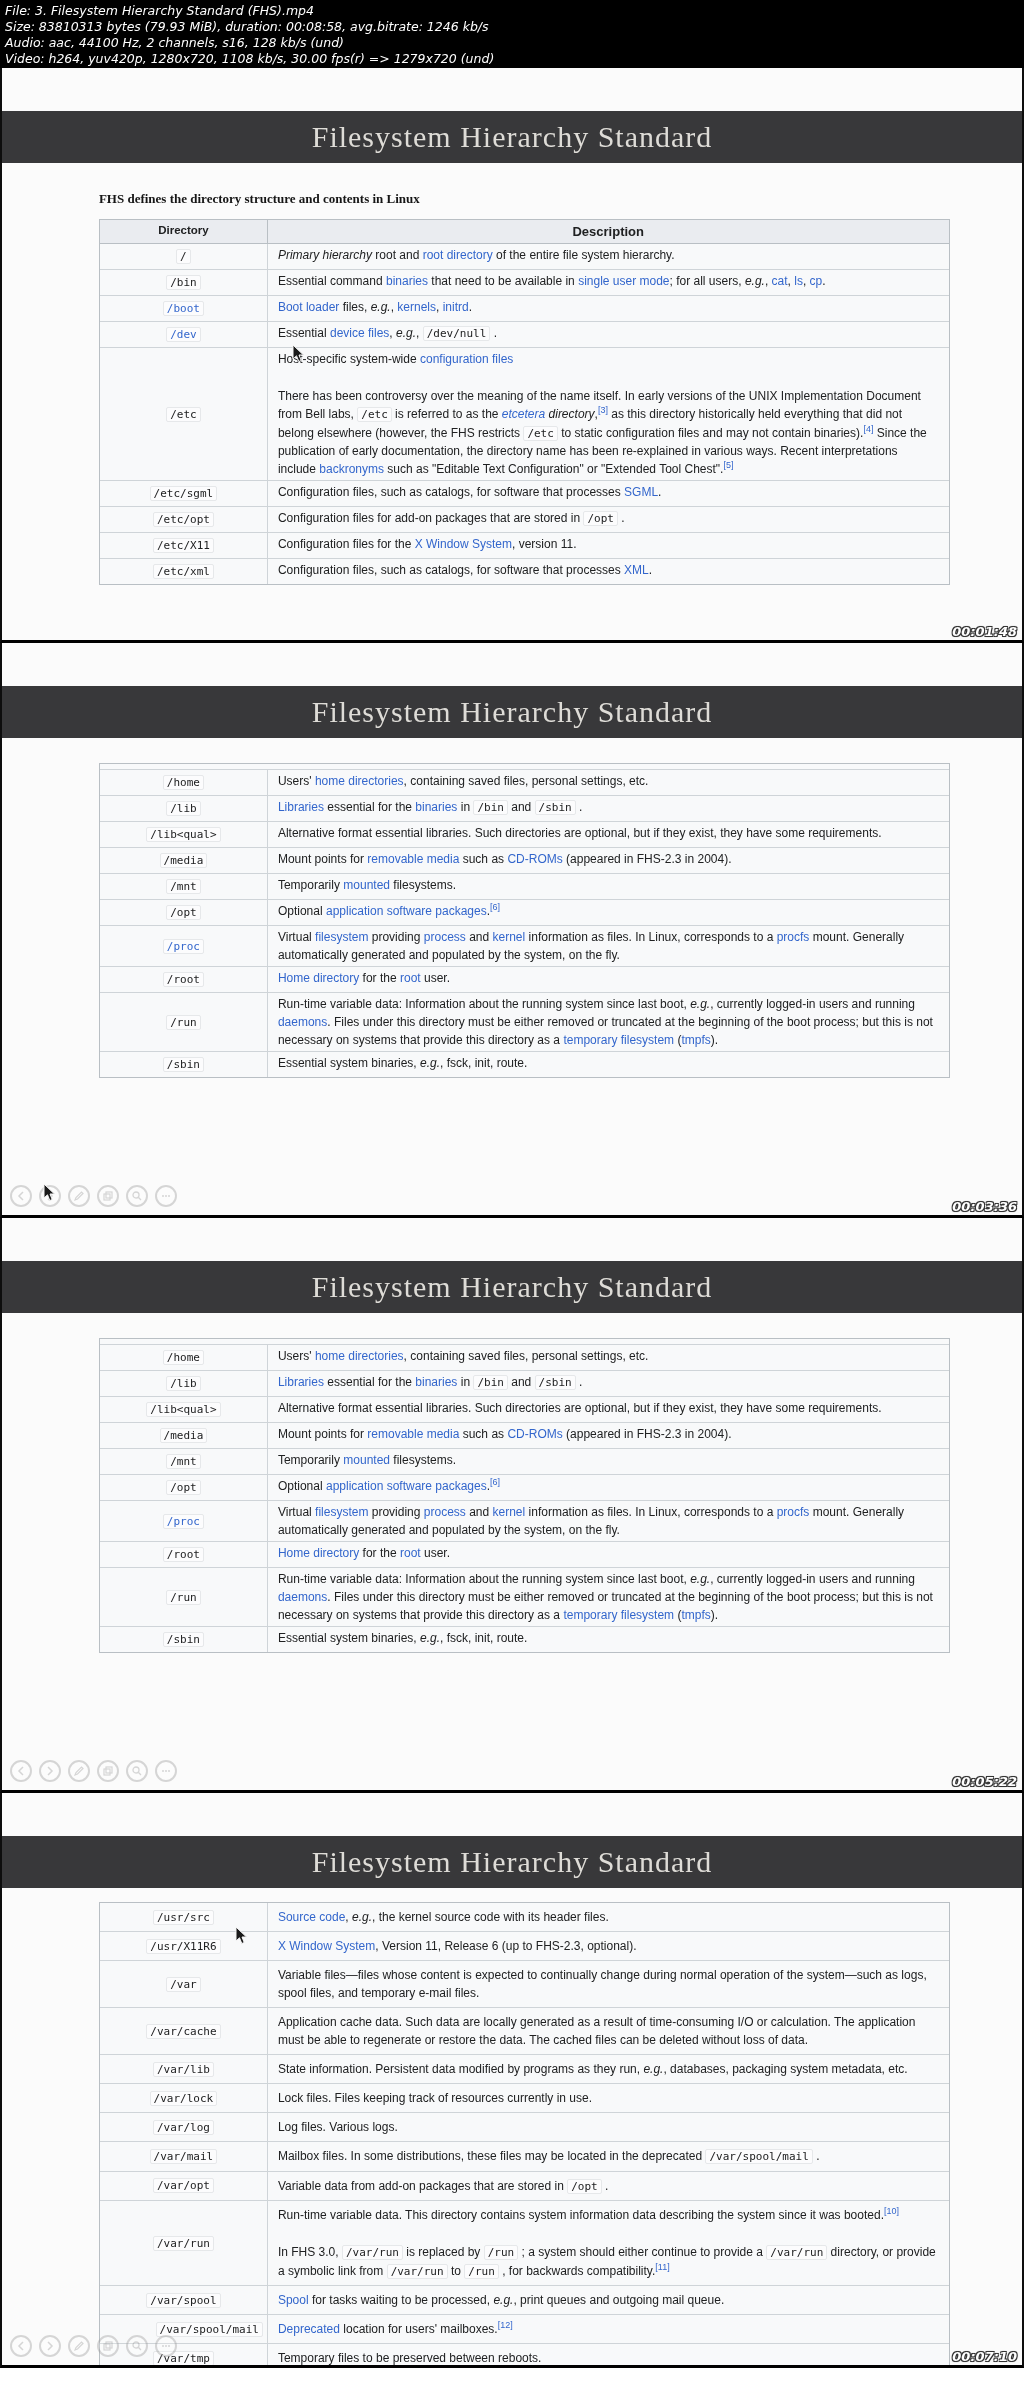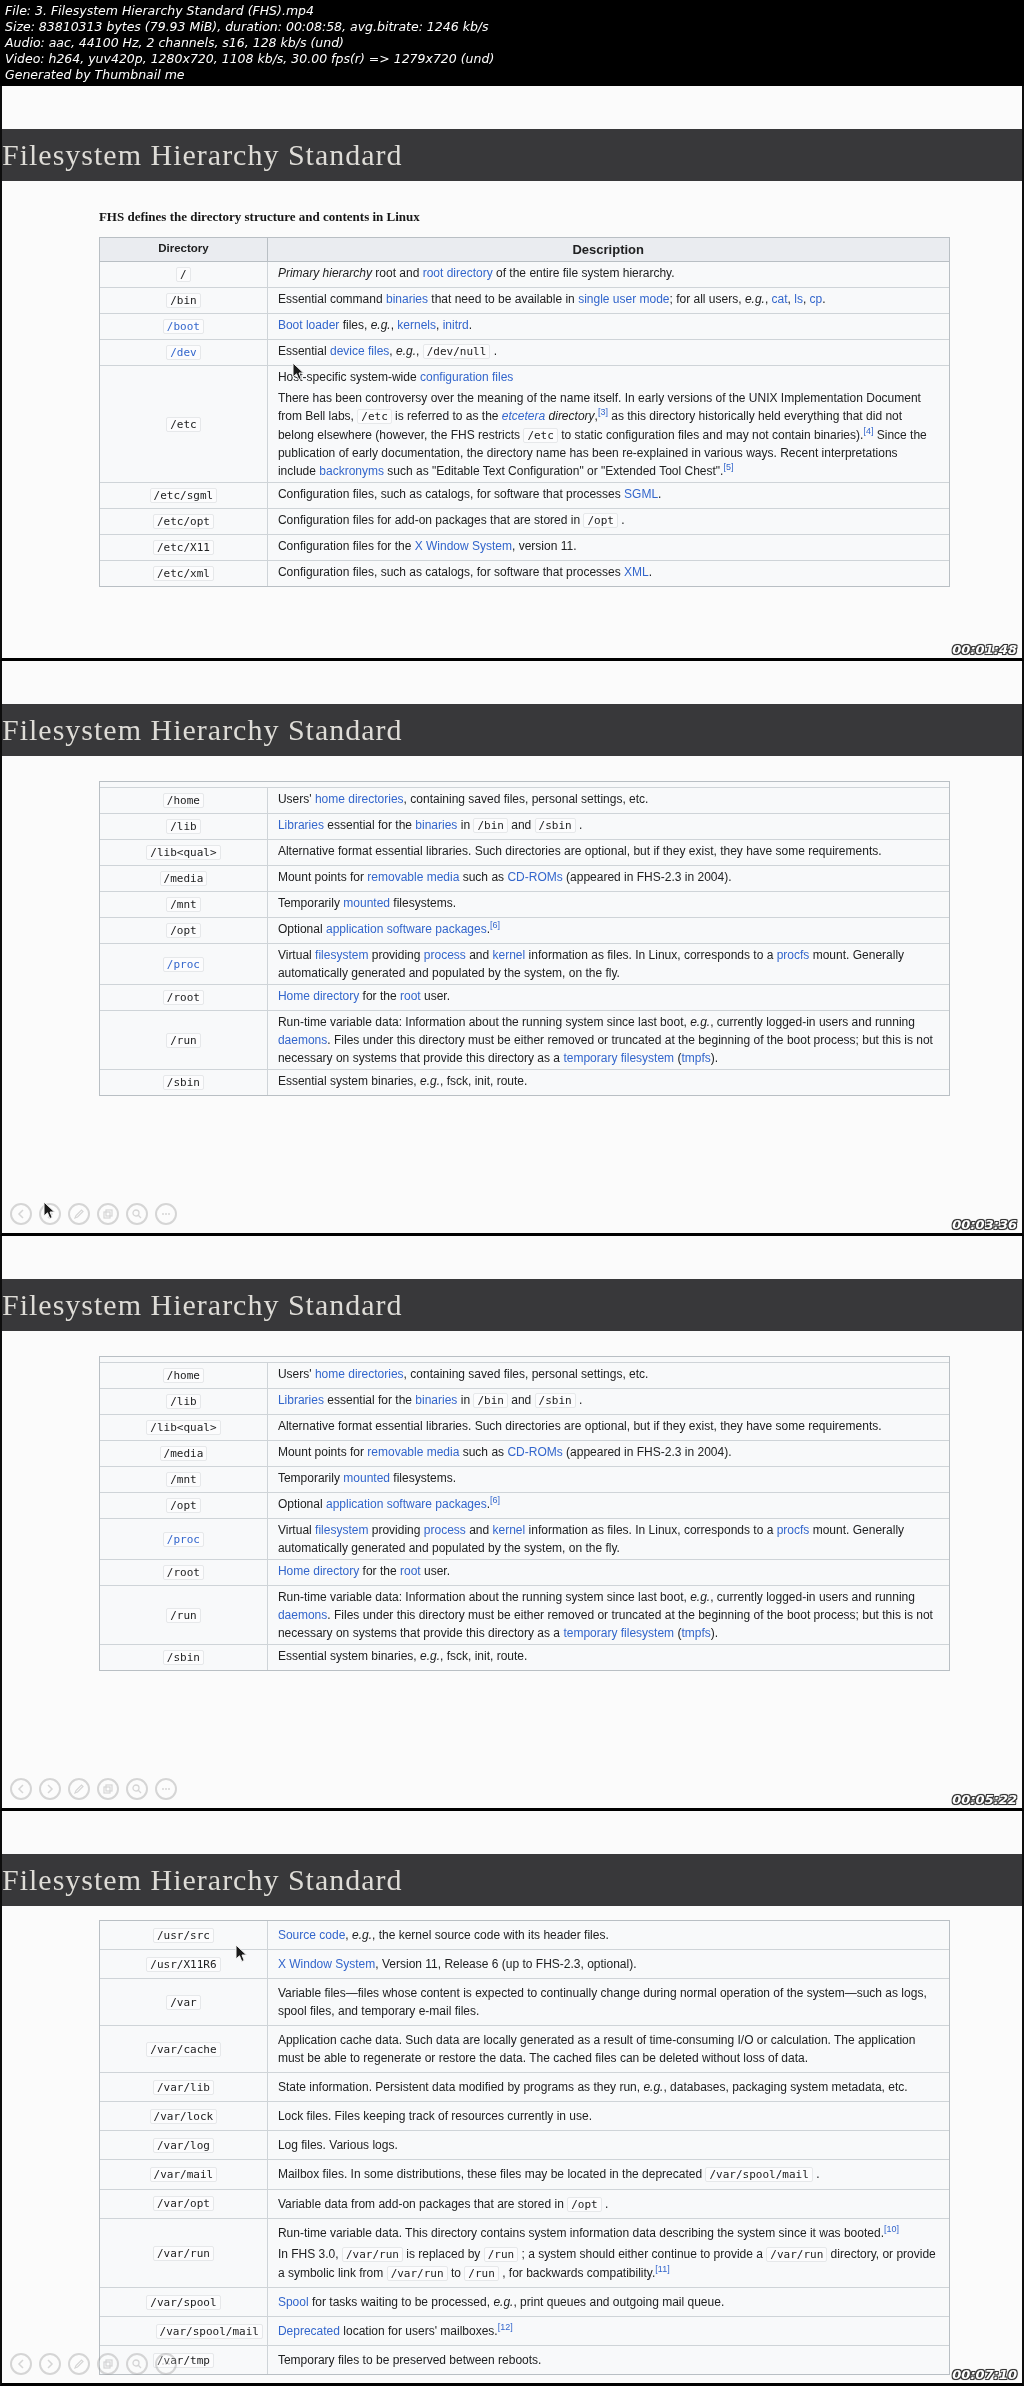--- a/index.html
+++ b/index.html
@@ -7,28 +7,28 @@
     --bar-bg:#38383a; --bar-text:#dedcd7;
     --link-blue:#3366cc;
     --row-bg:#f8f9fa; --thead-bg:#eaecf0;
     --table-border:#b9bfc4; --row-line:#cfd4d8;
     --page-bg:#fbfbfb;
   }
   *{box-sizing:border-box;}
   html,body{margin:0;padding:0;}
   body{width:1024px;height:2386px;background:#ffffff;font-family:"Liberation Sans",sans-serif;}
 
-  .metadata{height:86px;background:var(--metadata-bg);color:var(--metadata-text);
+  .metadata{height:68px;background:var(--metadata-bg);color:var(--metadata-text);
     font-family:"DejaVu Sans",sans-serif;font-style:italic;font-size:12.5px;line-height:16px;
     padding:3px 0 0 5px;}
 
   .frame{position:relative;height:575px;background:var(--page-bg);overflow:hidden;
     border-left:2px solid #0d0d0d;border-right:2px solid #0d0d0d;border-bottom:3px solid #000;}
 
-  .slidebar{margin-top:43px;height:52px;background:var(--bar-bg);text-align:left;}
+  .slidebar{margin-top:43px;height:52px;background:var(--bar-bg);text-align:center;}
   .slidebar span{font-family:"Liberation Serif","DejaVu Serif",serif;font-size:30px;line-height:52px;
     color:var(--bar-text);letter-spacing:1px;}
 
   .pageheading{margin:28px 0 12px 9.5%;font-family:"Liberation Serif","DejaVu Serif",serif;
     font-weight:bold;font-size:13px;color:#161616;}
 
   .wtable{margin-left:9.5%;width:83.4%;border:1px solid var(--table-border);
     background:var(--row-bg);font-size:12px;color:#202122;}
   .frame-2 .wtable,.frame-3 .wtable{margin-top:25px;}
   .frame-4 .wtable{margin-top:14px;}
@@ -41,21 +41,21 @@
   .trow{display:flex;border-bottom:1px solid var(--row-line);}
   .trow:last-child{border-bottom:none;}
   .sliver{height:6px;border-bottom:1px solid var(--row-line);}
   .tdir{width:19.8%;border-right:1px solid var(--row-line);display:flex;align-items:center;
     justify-content:center;padding:5px 4px;}
   .tdir.indent{justify-content:flex-end;padding-right:3px;}
   .tdesc{flex:1;padding:2px 10px;line-height:1.5;}
   .frame-4 .tdesc{padding:5px 10px;}
   .frame-4 .tdir{padding:4px;text-align:right;}
   .tdesc p{margin:0;}
-  .tdesc p + p{margin-top:3px;}
+  .tdesc p + p{margin-top:19px;}
 
   .dirname,.mono{font-family:"DejaVu Sans Mono",monospace;font-size:11px;background:#fcfcfd;
     border:1px solid #e6e8ea;padding:0 3px;border-radius:2px;white-space:nowrap;}
   .link{color:var(--link-blue);}
   .italic{font-style:italic;}
   sup.ref{color:var(--link-blue);font-size:9px;line-height:0;}
 
   .controls{position:absolute;left:8px;bottom:8px;display:flex;gap:7px;opacity:.38;}
   .ctrl{width:22px;height:22px;border:2px solid #9a9a9a;border-radius:50%;
     display:flex;align-items:center;justify-content:center;background:rgba(255,255,255,.55);}

